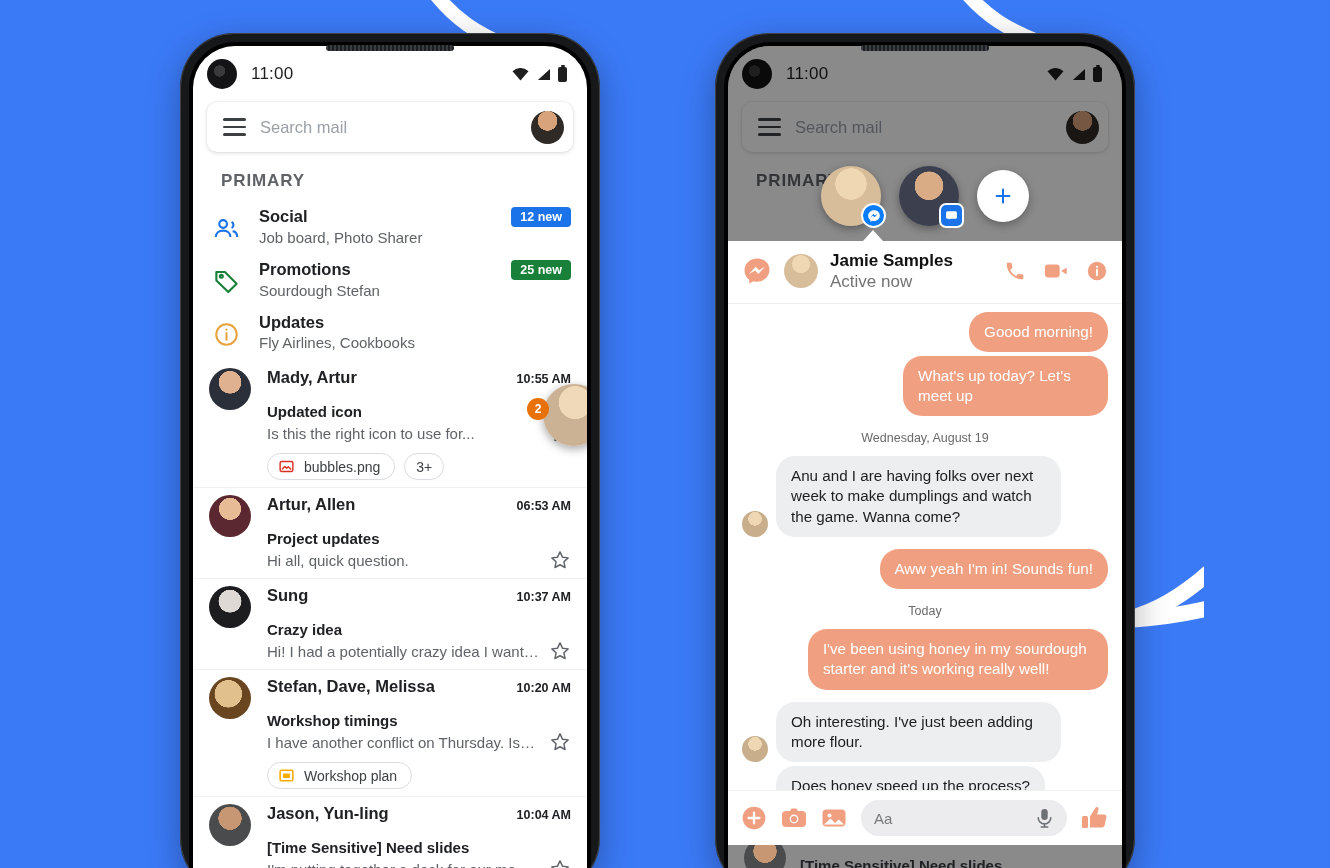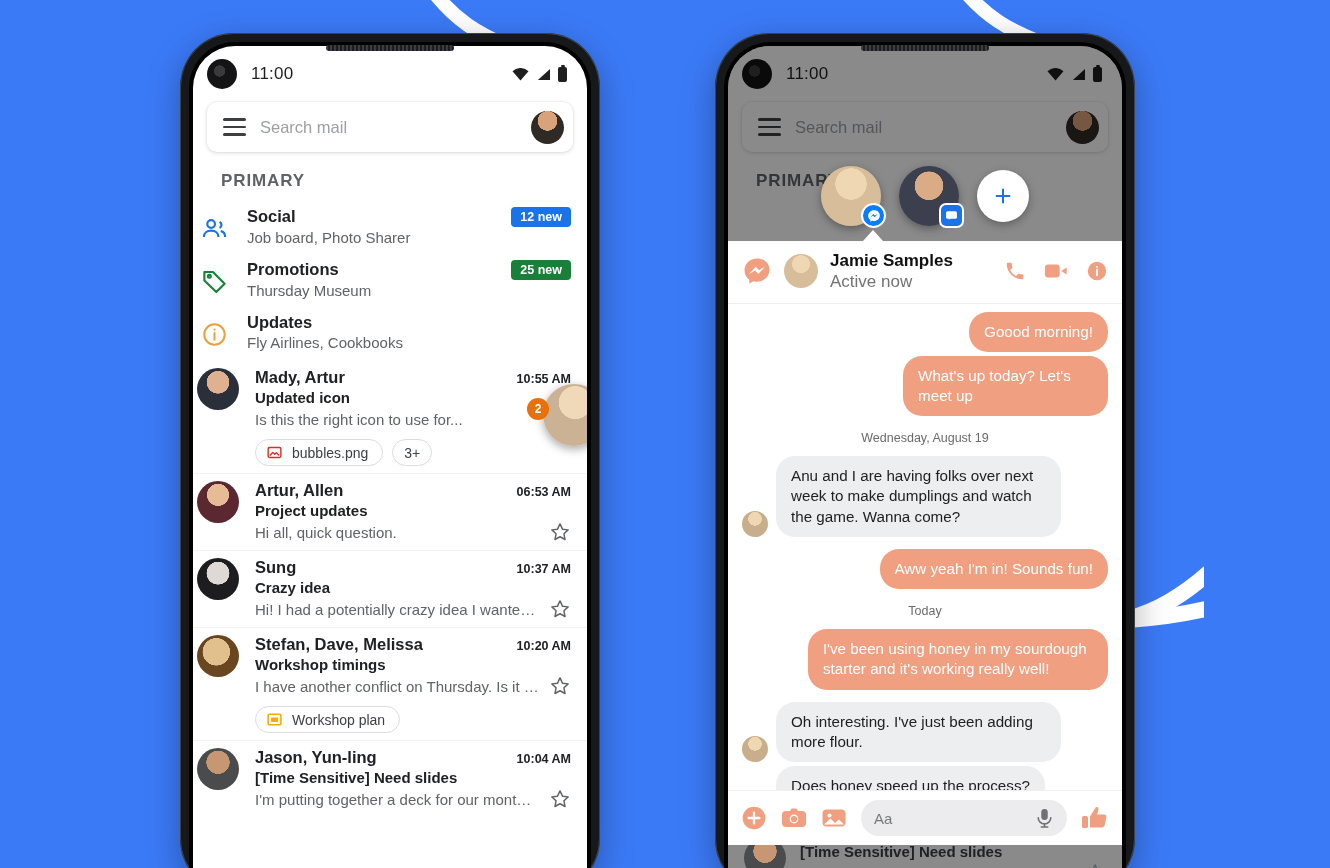--- a/index.html
+++ b/index.html
@@ -83,27 +83,27 @@
   .avatar { border-radius:50%; flex:none; background-size:cover; background-position:center; }
   .av-33 { width:33px;height:33px; }
 
   .section-label {
     font-size: 17px; font-weight:700; letter-spacing:.9px;
     color:#5f6368; padding: 19px 0 9px 18px; margin-left: 10px;
   }
 
   
   .mlist { padding: 0 0 0 0; }
-  .mrow { display:flex; padding: 7px 16px 7px 4px; gap:16px; position:relative; }
+  .mrow { display:flex; padding: 7px 16px 7px 16px; gap:16px; position:relative; }
   .cat-icon { width:34px; height:34px; flex:none; margin-top:4px; display:flex; align-items:center; justify-content:center; }
   .mbody { flex:1; min-width:0; }
   .mtop { display:flex; align-items:baseline; gap:8px; }
   .sender { font-size:16.5px; font-weight:700; color:#202124; white-space:nowrap; overflow:hidden; text-overflow:ellipsis; }
   .mtime { margin-left:auto; font-size:12.5px; font-weight:700; color:#202124; white-space:nowrap; flex:none; }
-  .subject { font-size:15px; font-weight:700; color:#202124; margin-top:2px; }
+  .subject { font-size:15px; font-weight:700; color:#202124; margin-top:16px; }
   .snippet-row { display:flex; align-items:center; gap:10px; margin-top:2px; }
   .snippet { font-size:15px; color:#5f6368; flex:1; white-space:nowrap; overflow:hidden; text-overflow:ellipsis; }
   .star { width:22px;height:22px;flex:none; }
   .badge { font-size:12.5px; font-weight:600; color:#fff; border-radius:4px; padding:3px 9px; white-space:nowrap; margin-left:auto; align-self:center;}
   .chips { display:flex; gap:9px; margin-top:9px; }
   .chip {
     display:flex; align-items:center; gap:9px;
     border:1px solid #dadce0; border-radius:16px;
     padding: 4px 14px 4px 10px; font-size:14px; color:#3c4043; background:#fff;
   }
@@ -237,21 +237,21 @@
               <svg viewBox="0 0 24 24" width="27" height="27" fill="none" stroke="#188038" stroke-width="1.9" stroke-linejoin="round">
                 <path d="M3 11.2V3.6h7.6L21 14l-7.4 7.4z"></path>
                   <circle cx="7.4" cy="7.4" r="1.3"></circle>
               </svg>
             </span>
             <div class="mbody">
               <div class="mtop">
                 <span class="sender">Promotions</span>
                 <span class="badge" style="background:#188038">25 new</span>
               </div>
-              <div class="cat-sub">Thursday Museum</div>
+              <div class="cat-sub">Sourdough Stefan</div>
             </div>
           </div>
 
           <div class="mrow">
             <span class="cat-icon">
               <svg viewBox="0 0 24 24" width="27" height="27" fill="none" stroke="#e8a33d" stroke-width="1.8">
                 <circle cx="12" cy="12" r="9.1"></circle>
                   <path d="M12 10.6v6.1" stroke-linecap="round"></path>
                   <circle cx="12" cy="7.6" r="1" fill="#e8a33d" stroke="none"></circle>
               </svg>

